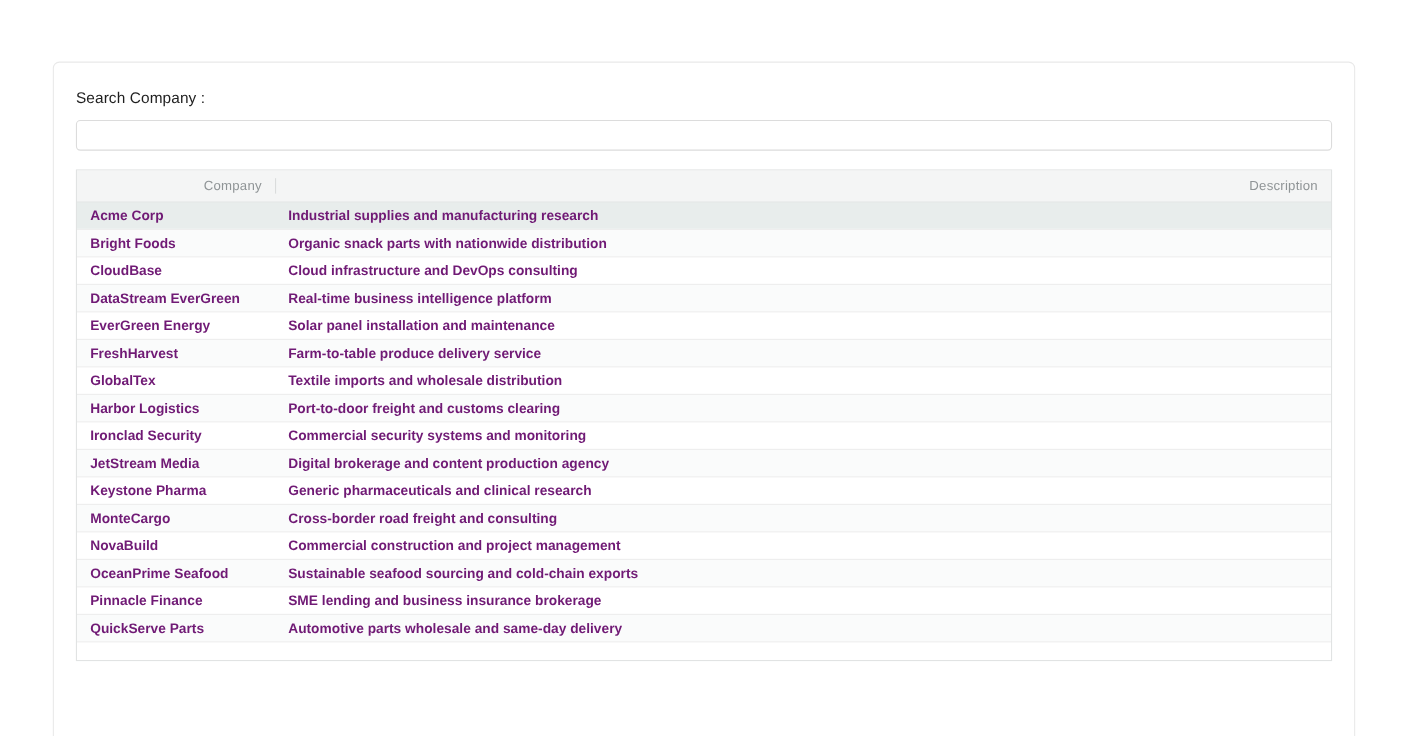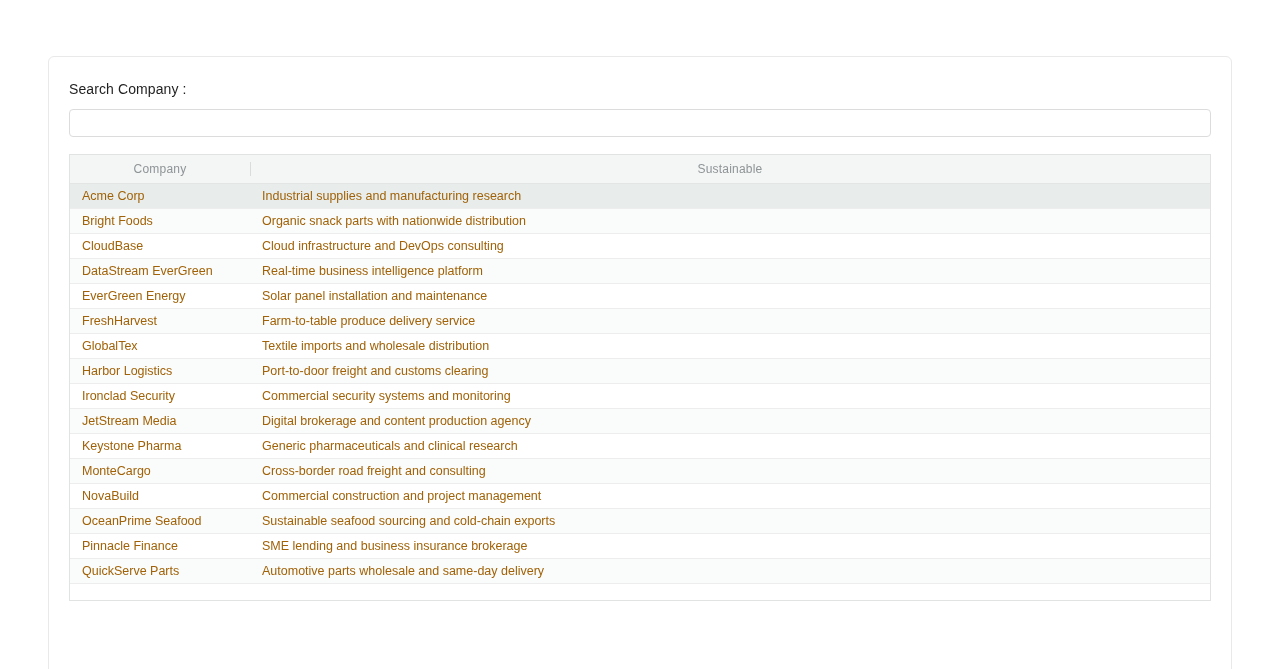--- a/index.html
+++ b/index.html
@@ -50,42 +50,43 @@
     border-collapse: collapse;
     table-layout: fixed;
   }
   col.col-company { width: 180px; }
   thead th {
     height: 28px;
     background: #f4f5f5;
     color: #8f9496;
     font-size: 12px;
     font-weight: 400;
-    text-align: center;
+    text-align: right;
     padding: 0 12px;
     letter-spacing: 0.2px;
     position: relative;
     border-bottom: 1px solid #e3e5e5;
   }
   thead th.th-desc::before {
     content: "";
     position: absolute;
     left: 0; top: 7px; bottom: 7px;
     width: 1px;
     background: #dadcdc;
   }
   tbody td {
     height: 25px;
     font-size: 12.5px;
-    color: #a16207;
+    color: #701a75;
     padding: 0 12px;
     white-space: nowrap;
     overflow: hidden;
     border-bottom: 1px solid #ededed;
     background: #ffffff;
+    font-weight: bold;
   }
   tbody tr:nth-child(even) td { background: #fafbfb; }
   tbody tr.selected td { background: #e8edec; }
 </style>
 </head>
 <body>
 
 <div class="card">
   <div class="search-label">Search Company :</div>
 
@@ -93,21 +94,21 @@
 
   <div class="table-wrap">
     <table>
       <colgroup>
         <col class="col-company">
         <col>
       </colgroup>
       <thead>
         <tr>
           <th>Company</th>
-          <th class="th-desc">Sustainable</th>
+          <th class="th-desc">Description</th>
         </tr>
       </thead>
       <tbody>
   <tr class="selected">
     <td>Acme Corp</td>
     <td>Industrial supplies and manufacturing research</td>
   </tr>
 
   <tr>
     <td>Bright Foods</td>

